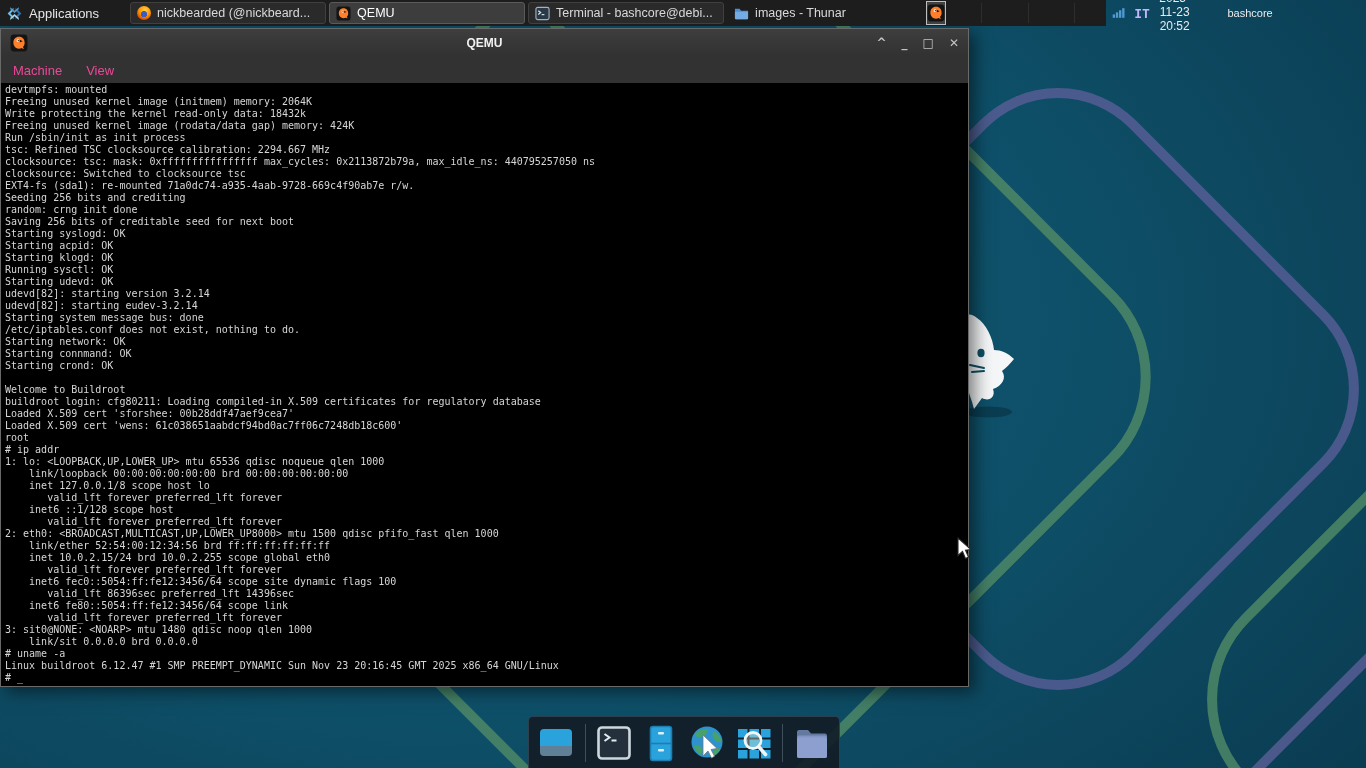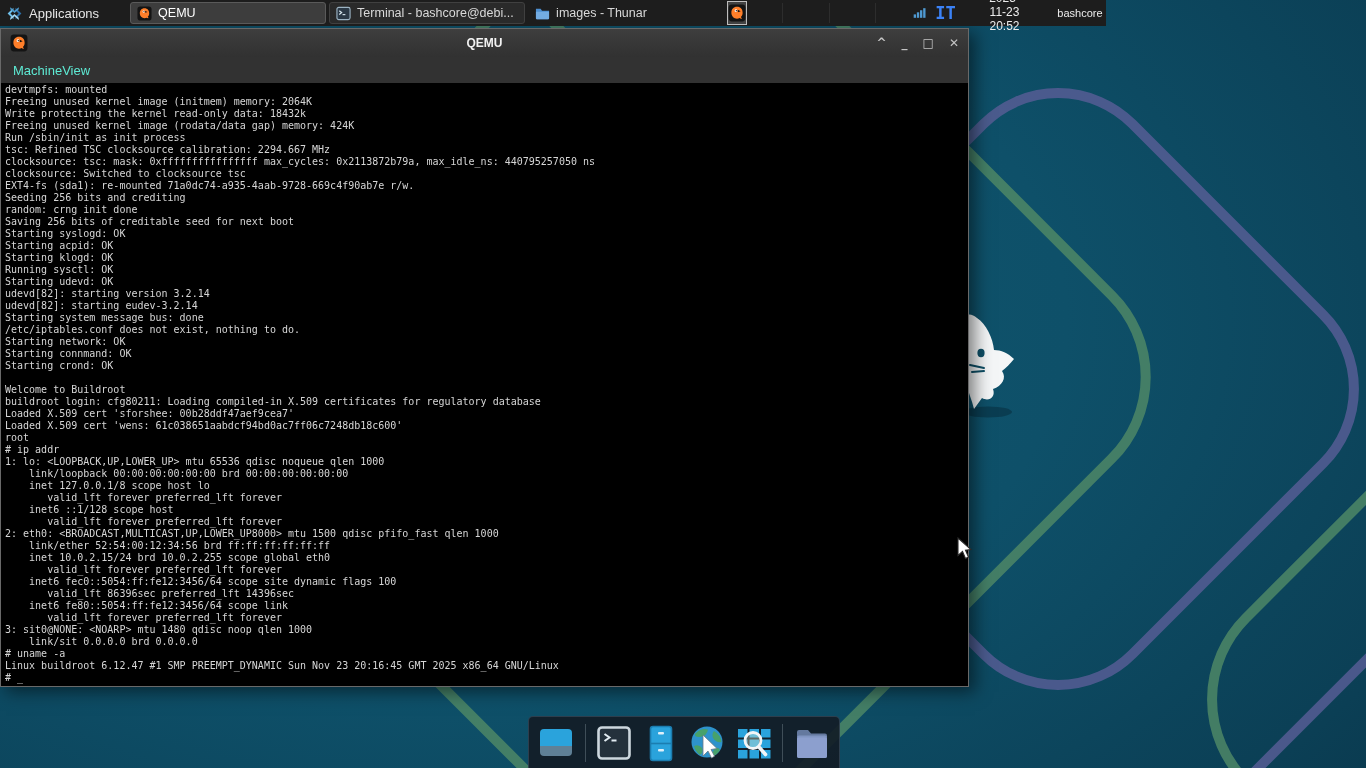--- a/index.html
+++ b/index.html
@@ -42,22 +42,22 @@
   .task-btn.outlined { background:#2a2a2a; border:1px solid #404040; }
   .task-btn.active   { background:#3d3d3d; border:1px solid #5a5a5a; color:#ffffff; }
   .task-btn.flat     { background:transparent; border:1px solid transparent; }
   .tray { margin-left:auto; display:flex; align-items:center; height:26px; padding-right:8px; }
   .tray-qemu {
     width:24px; height:24px; border:1px solid #bdbdbd; background:#424242;
     display:flex; align-items:center; justify-content:center; margin-right:12px;
   }
   .tray-sep { width:1px; height:20px; background:#2d2d2d; margin:0 23px 0 23px; }
   .net-icon { margin:0 9px 0 14px; display:flex; align-items:flex-end; }
-  .kbd-layout { font-family:"DejaVu Sans Mono", monospace; font-weight:bold; font-size:17px;
-                color:#3b82f6; margin-right:28px; }
+  .kbd-layout { font-family:"DejaVu Sans Mono", monospace; font-weight:bold; font-size:13px;
+                color:#c4b5fd; margin-right:4px; }
   .clock { text-align:center; font-size:12px; line-height:1.15; color:#ececec; margin-right:18px; }
   .user-name { font-size:11px; color:#ececec; margin-left:14px; }
 
   
   .qemu-window {
     position:absolute; left:0; top:28px; width:969px; height:659px;
     border:1px solid #696969; background:#000; z-index:5;
     box-shadow:6px 5px 16px rgba(0,0,0,.5);
     display:flex; flex-direction:column;
   }
@@ -67,21 +67,21 @@
   }
   .titlebar .win-title {
     position:absolute; left:0; right:0; text-align:center;
     font-weight:bold; font-size:12px; color:#f2f2f2;
   }
   .win-controls { margin-left:auto; display:flex; align-items:center; gap:15px; z-index:1; }
   .win-controls span { color:#c4c4c4; font-size:12px; line-height:1; cursor:default;
                        font-family:"DejaVu Sans", sans-serif; }
   .menubar {
     height:26px; background:#323232; display:flex; align-items:center;
-    padding:0 12px; font-size:13px; color:#5eead4; flex:0 0 auto;
+    padding:0 12px; gap:24px; font-size:13px; color:#ec4899; flex:0 0 auto;
   }
   .menubar span { cursor:default; }
   .term { flex:1; background:#000; overflow:hidden; padding:1px 0 0 4px; }
   .term pre {
     font-family:"DejaVu Sans Mono", monospace; font-size:10px; line-height:12px;
     color:#d6d6d6; white-space:pre;
   }
 
   
   .dock {
@@ -121,20 +121,26 @@
       <path d="M1.5,8 L7,2.5 L7,5.2 L4.2,8 L7,10.8 L7,13.5 Z" fill="#6fbfe9"></path>
       <path d="M14.5,8 L9,2.5 L9,5.2 L11.8,8 L9,10.8 L9,13.5 Z" fill="#2d6fa8"></path>
       <path d="M4,2 L8,5.5 L12,2 L12,4 L8,7.5 L4,4 Z" fill="#4f9ccf"></path>
       <path d="M4,14 L8,10.5 L12,14 L12,12 L8,8.5 L4,12 Z" fill="#9fd4f0"></path>
     </svg>
     <span>Applications</span>
   </div>
   <div class="grip"></div>
 
   <div class="taskbar">
+    <div class="task-btn outlined">
+      <span style="width:14px;height:14px;border-radius:50%;flex:0 0 auto;
+        background:radial-gradient(circle at 50% 58%, #3a5bbf 0 27%, rgba(0,0,0,0) 30%),
+                   radial-gradient(circle at 58% 30%, #ffd24a 0%, #ff9400 45%, #d84a05 75%, #a62b08 100%);"></span>
+      <span class="lbl">nickbearded (@nickbeard...</span>
+    </div>
     <div class="task-btn active">
       <svg width="15" height="15" viewBox="0 0 16 16" style="flex:0 0 auto;">
         <rect x="0.5" y="0.5" width="15" height="15" rx="3" fill="#141414"></rect>
         <path d="M8,2.5 C4.8,2.5 3,4.8 3,7.8 C3,10.8 5.2,13 8,13 C8.9,13 9.7,12.8 10.3,12.5 C10.9,13 11.8,13.2 12.6,12.9 C12,12.5 11.6,12 11.5,11.5 C12.6,10.6 13,9.3 13,7.8 C13,4.8 11.2,2.5 8,2.5 Z" fill="#ff7f2a"></path>
         <circle cx="7.1" cy="5.9" r="1.2" fill="#ffffff"></circle>
         <circle cx="7.4" cy="5.9" r="0.55" fill="#101010"></circle>
         <path d="M8.6,5.2 L11.3,6.4 L8.8,7.3 Z" fill="#101010"></path>
       </svg>
       <span class="lbl">QEMU</span>
     </div>

